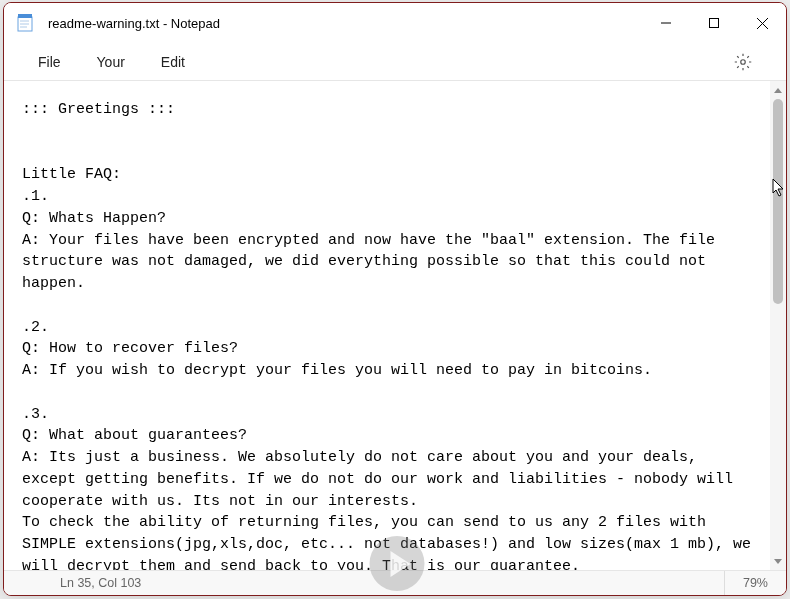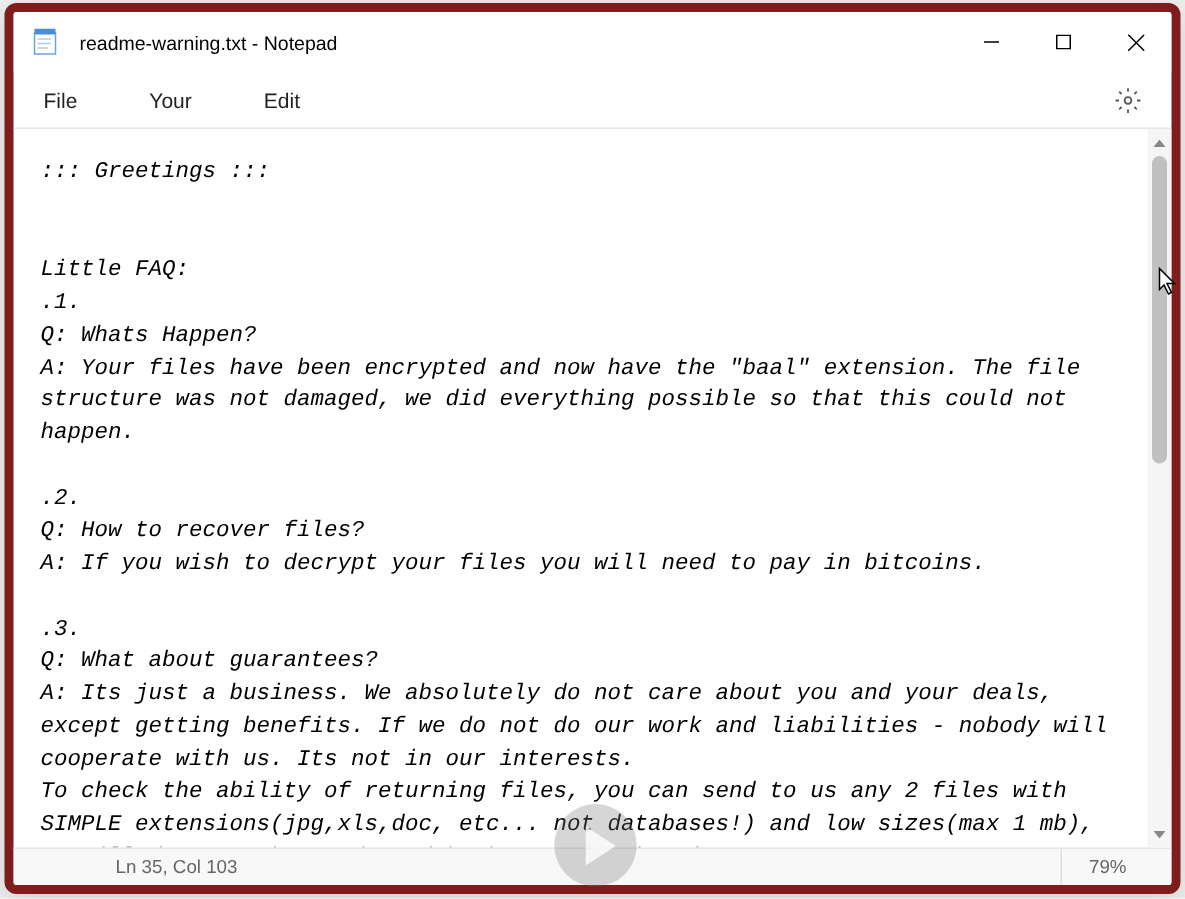--- a/index.html
+++ b/index.html
@@ -11,21 +11,21 @@
   overflow: hidden;
   position: relative;
 }
 .window {
   position: absolute;
   top: 2px;
   left: 3px;
   width: 784px;
   height: 594px;
   background: #fff;
-  border: 6px solid #7f1d1d;
+  border: 1px solid #7f1d1d;
   border-radius: 8px;
   box-shadow: 0 4px 20px rgba(0,0,0,0.15);
   display: flex;
   flex-direction: column;
   overflow: hidden;
 }
 .titlebar {
   height: 40px;
   display: flex;
   align-items: center;
@@ -55,22 +55,22 @@
   height: 100%;
   display: flex;
   align-items: center;
   justify-content: center;
   cursor: default;
 }
 .menubar {
   height: 38px;
   display: flex;
   align-items: center;
-  padding: 0 2px;
-  gap: 12px;
+  padding: 0 16px;
+  gap: 0;
   border-bottom: 1px solid #e6e6e6;
 }
 .menu-item {
   padding: 6px 18px;
   font-size: 14px;
   color: #222;
   cursor: default;
   border-radius: 4px;
 }
 .menu-spacer { flex: 1; }
@@ -80,21 +80,20 @@
   display: flex;
   align-items: center;
   justify-content: center;
   margin-right: 8px;
   border-radius: 4px;
 }
 .content-wrap {
   flex: 1;
   display: flex;
   min-height: 0;
-  font-style: italic;
 }
 .editor {
   flex: 1;
   padding: 18px 12px 12px 18px;
   font-family: Consolas, "Courier New", monospace;
   font-size: 15px;
   line-height: 1.45;
   color: #000;
   white-space: pre-wrap;
   word-wrap: break-word;
@@ -127,21 +126,21 @@
   right: 3px;
 }
 .statusbar {
   height: 25px;
   border-top: 1px solid #e6e6e6;
   background: #f8f8f8;
   display: flex;
   align-items: center;
   font-size: 12.5px;
   color: #666;
-  padding: 0 12px;
+  padding: 0 0;
 }
 .status-seg {
   padding: 0 18px;
   border-left: 1px solid #ddd;
   height: 100%;
   display: flex;
   align-items: center;
 }
 .status-seg.first { border-left: none; padding-left: 56px; }
 .status-spacer-zoom { flex: 1; }

